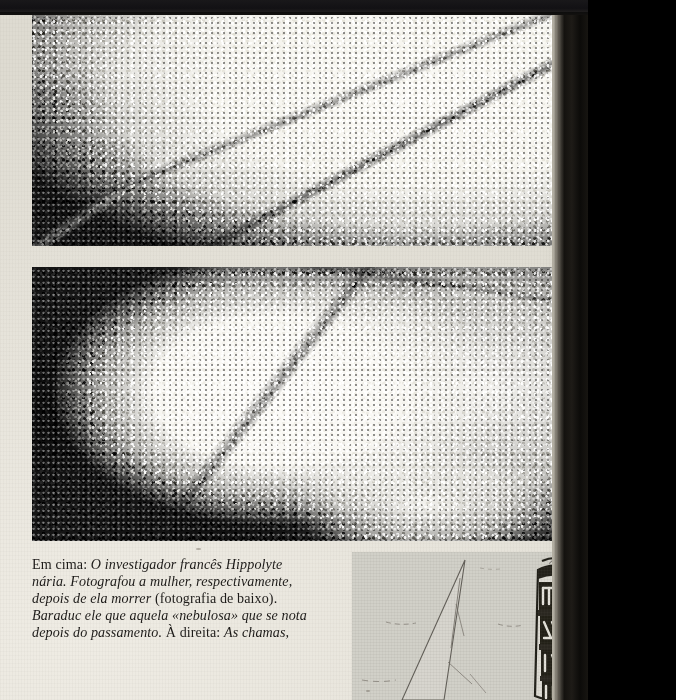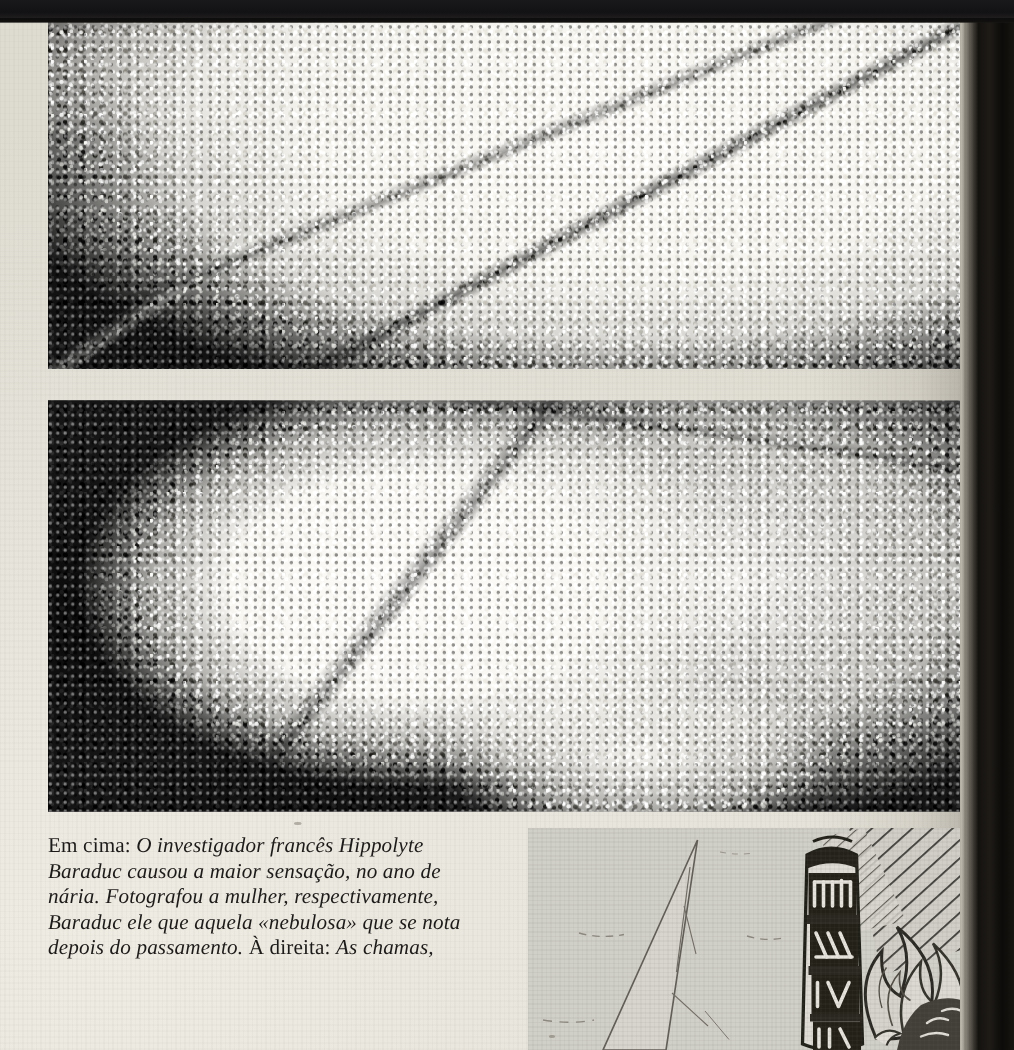--- a/index.html
+++ b/index.html
@@ -12,21 +12,21 @@
   body {
     width: 676px;
     height: 700px;
     overflow: hidden;
     font-family: "Liberation Serif", "DejaVu Serif", serif;
   }
 
   
   .scan {
     position: relative;
-    width: 676px;
+    width: 588px;
     height: 700px;
     overflow: hidden;
     background: #1b1916;
   }
 
   
   .top-shadow {
     position: absolute;
     left: 0; top: 0;
     width: 676px; height: 15px;
@@ -245,22 +245,22 @@
   </div>
 
   <div class="photo" id="photo-bottom">
     <div class="drape"></div>
     <div class="grain"></div>
     <div class="speckle"></div>
   </div>
 
   <div class="caption" id="caption">
       <span class="ln"><span class="rm">Em  cima:</span><span class="it"> O   investigador   francês   Hippolyte</span></span>
-      <span class="ln"><span class="it">Baraduc  causou  a  maior  sensação,  no  ano  de</span></span>
       <span class="ln"><span class="it">nária.  Fotografou  a  mulher,  respectivamente,</span></span>
+      <span class="ln"><span class="it">depois  de  ela  morrer </span><span class="rm">(fotografia  de  baixo).</span></span>
       <span class="ln"><span class="it">Baraduc ele que aquela «nebulosa» que se nota</span></span>
       <span class="ln"><span class="it">depois  do  passamento. </span><span class="rm">À  direita: </span><span class="it">As  chamas,</span></span>
     </div>
 
   <div id="engraving">
     <svg viewBox="0 0 293 148" preserveAspectRatio="none" aria-hidden="true">
       <defs>
         <pattern id="hatch" width="9" height="9" patternUnits="userSpaceOnUse" patternTransform="rotate(48)">
           <rect width="9" height="9" fill="#d4d2cb"></rect>
           <line x1="0" y1="0" x2="0" y2="9" stroke="#2a2825" stroke-width="2.4"></line>

